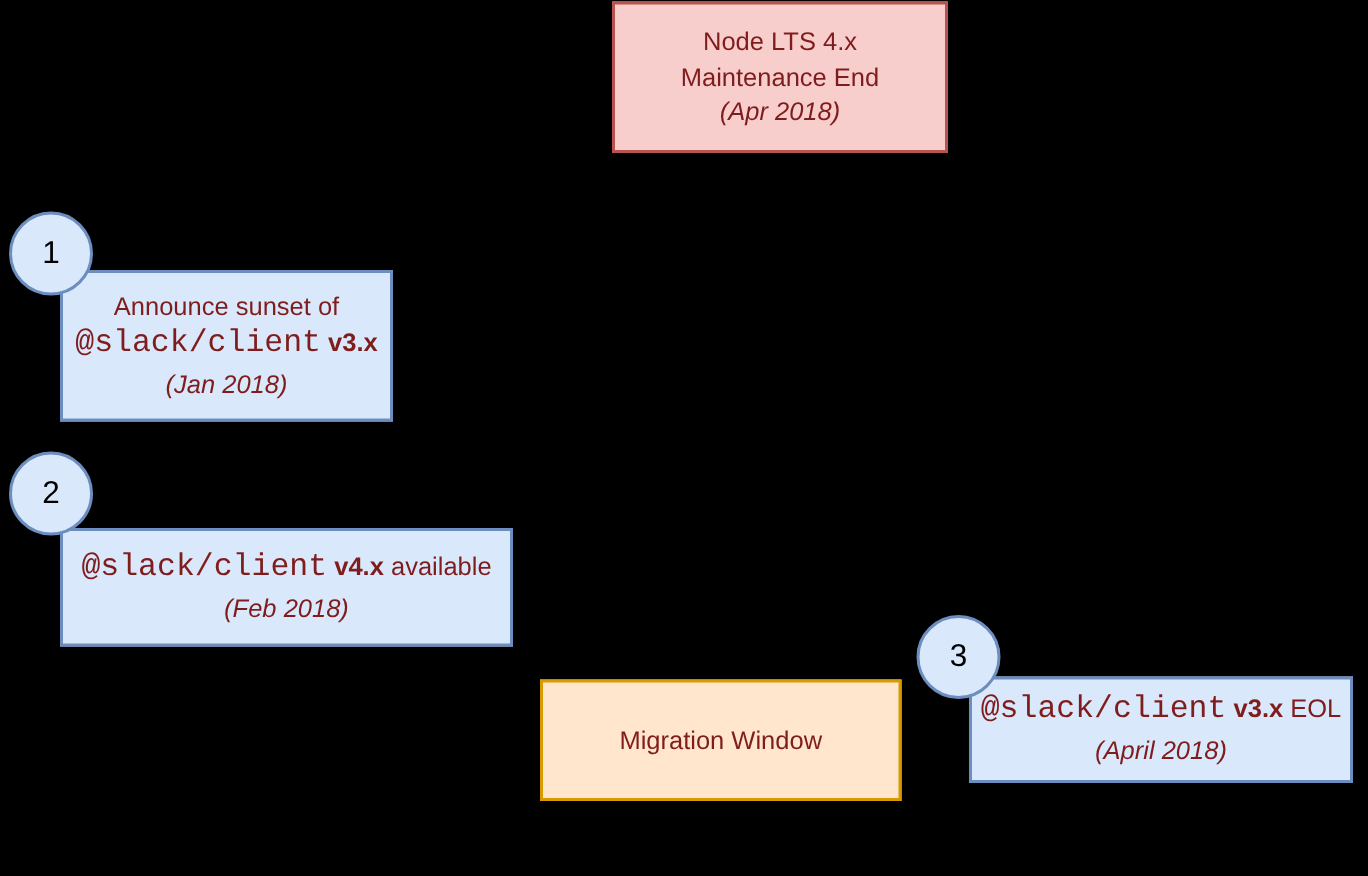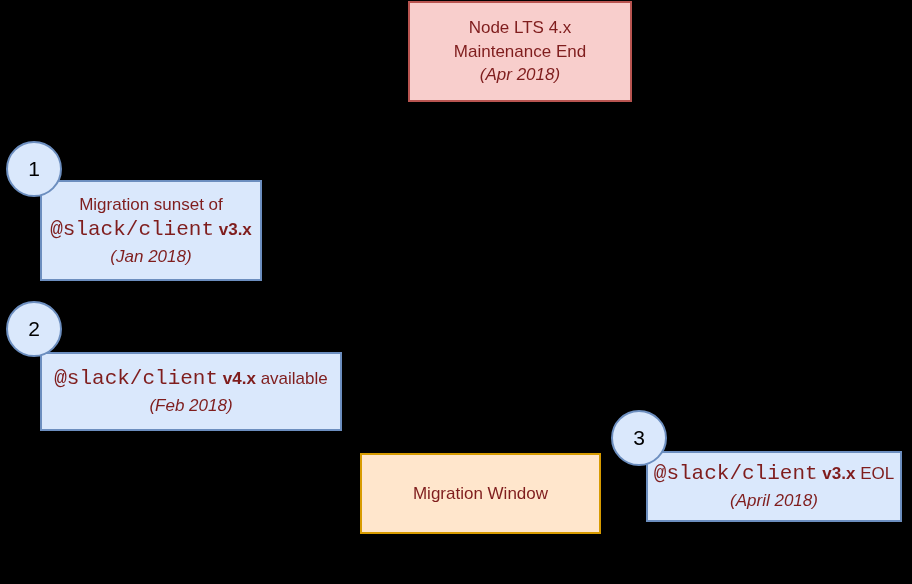--- a/index.html
+++ b/index.html
@@ -82,21 +82,21 @@
     <span class="line">Node LTS 4.x</span>
     <span class="line">Maintenance End</span>
     <span class="line ital">(Apr 2018)</span>
   </div>
 
   <div class="marker" id="marker-1">
     <span>1</span>
   </div>
 
   <div class="node box-blue" id="node-announce">
-    <span class="line">Migration sunset of</span>
+    <span class="line">Announce sunset of</span>
     <span class="line"><span class="mono">@slack/client</span> <span class="bold">v3.x</span></span>
     <span class="line ital">(Jan 2018)</span>
   </div>
 
   <div class="marker" id="marker-2">
     <span>2</span>
   </div>
 
   <div class="node box-blue" id="node-v4-available">
     <span class="line"><span class="mono">@slack/client</span> <span class="bold">v4.x</span> <span>available</span></span>

